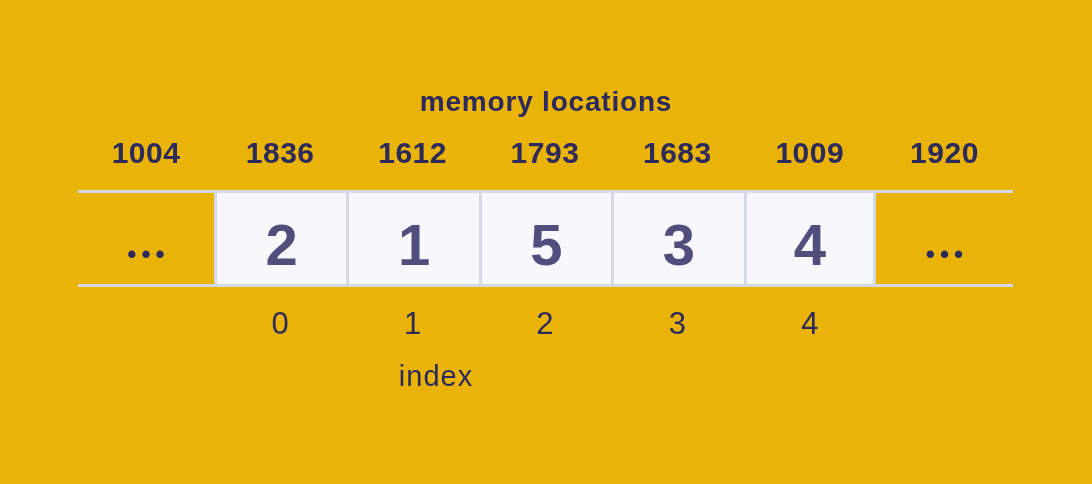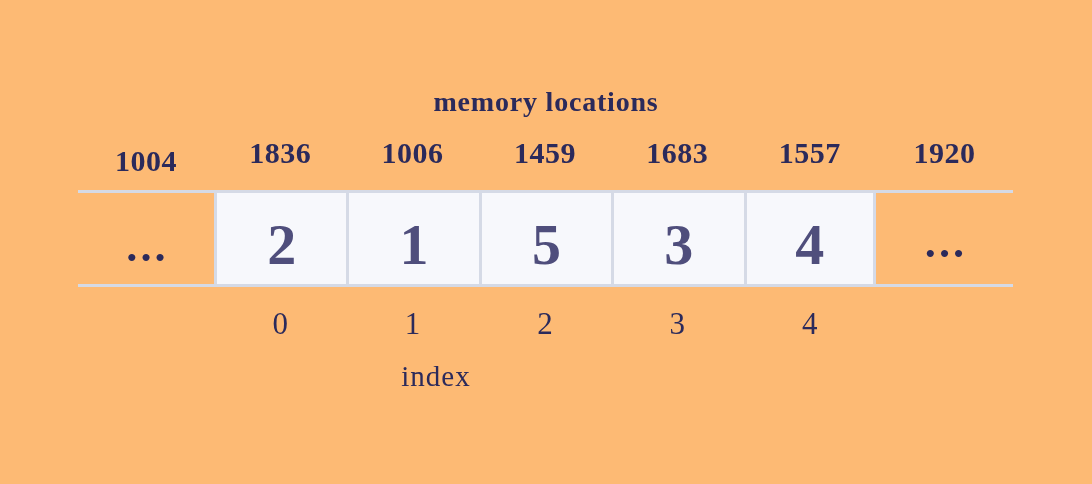--- a/index.html
+++ b/index.html
@@ -3,23 +3,22 @@
 <meta charset="utf-8">
 <style>
   * { margin: 0; padding: 0; box-sizing: border-box; }
   html, body { background: #ffffff; }
   body { font-family: "Liberation Sans", sans-serif; }
 
   .canvas {
     position: relative;
     width: 1092px;
     height: 484px;
-    background: #fdba74;
+    background: #eab308;
     overflow: hidden;
-    font-family: Liberation Serif, serif;
   }
 
   .title {
     position: absolute;
     left: 0; top: 86px;
     width: 1092px;
     text-align: center;
     font-size: 28px;
     font-weight: 600;
     letter-spacing: 0.8px;
@@ -32,21 +31,21 @@
     width: 935px;
     display: flex;
   }
   .address-row .addr {
     text-align: center;
     font-size: 30px;
     font-weight: 600;
     letter-spacing: 0.5px;
     color: #2b2a5b;
   }
-  .w-dots  { width: 136px; margin-top: 8px; }
+  .w-dots  { width: 136px; }
   .w-dots2 { width: 137px; }
   .w-cell  { width: 132.4px; }
 
   .band {
     position: absolute;
     left: 78px; top: 190px;
     width: 935px; height: 97px;
     border-top: 3px solid #d5dae6;
     border-bottom: 3px solid #d5dae6;
     display: flex;
@@ -110,24 +109,24 @@
 </head>
 <body>
 
 <div class="canvas">
 
   <div class="title">memory locations</div>
 
   <div class="address-row">
     <span class="addr w-dots">1004</span>
     <span class="addr w-cell">1836</span>
-    <span class="addr w-cell">1006</span>
-    <span class="addr w-cell">1459</span>
+    <span class="addr w-cell">1612</span>
+    <span class="addr w-cell">1793</span>
     <span class="addr w-cell">1683</span>
-    <span class="addr w-cell">1557</span>
+    <span class="addr w-cell">1009</span>
     <span class="addr w-dots2">1920</span>
   </div>
 
   <div class="band">
     <div class="dots-cell w-dots">
       <span class="dots">•••</span>
     </div>
     <div class="cell">
       <span class="value">2</span>
     </div>

